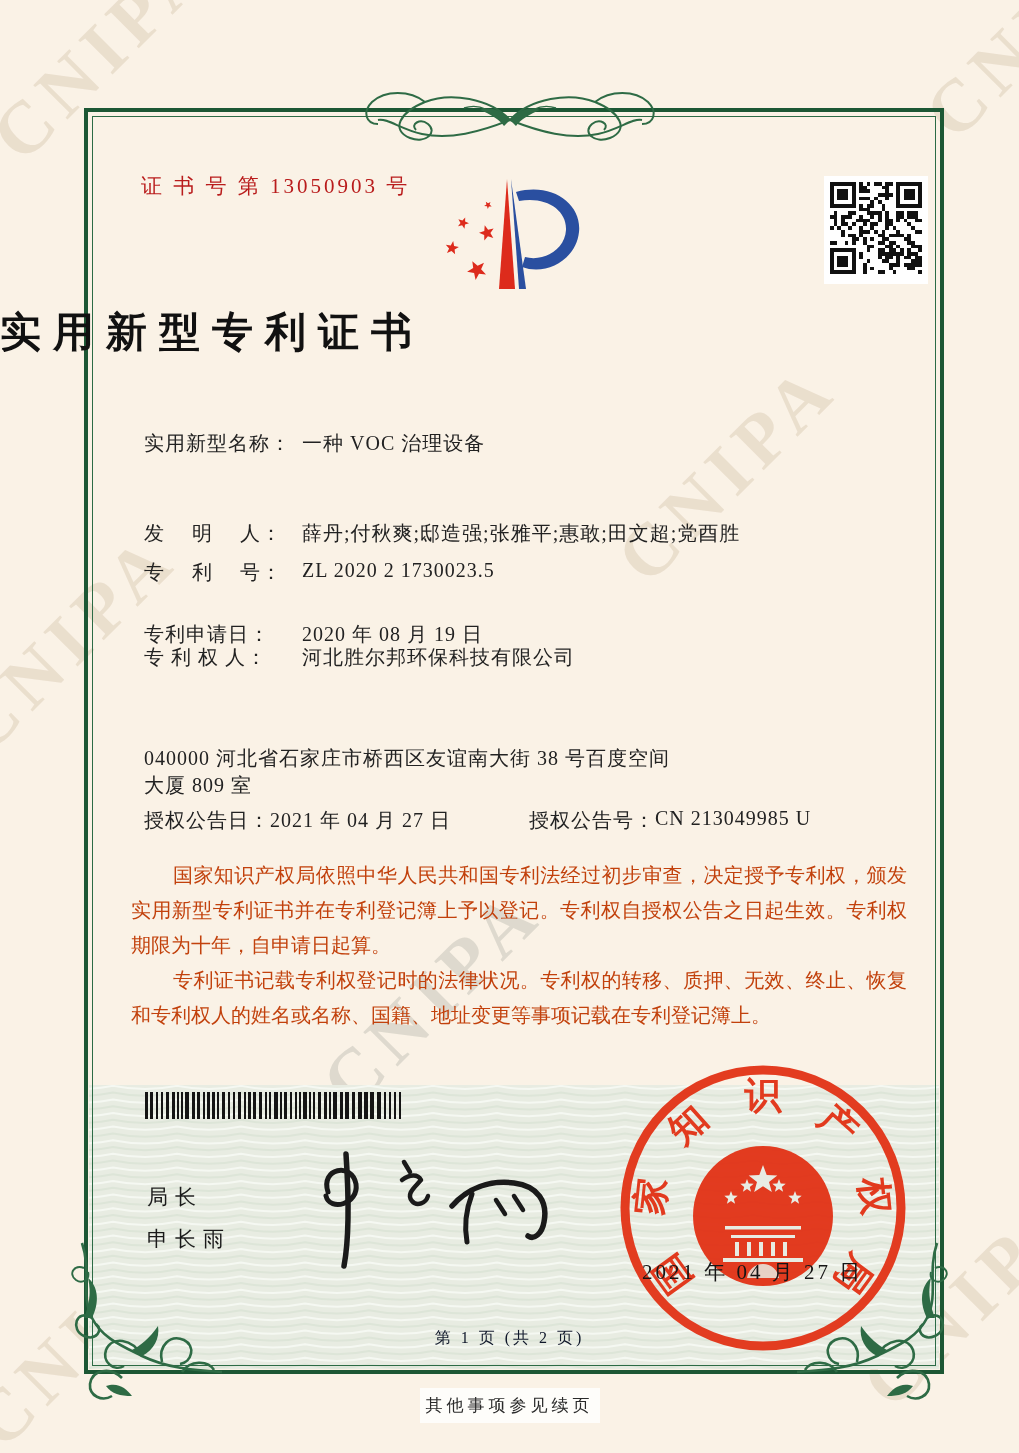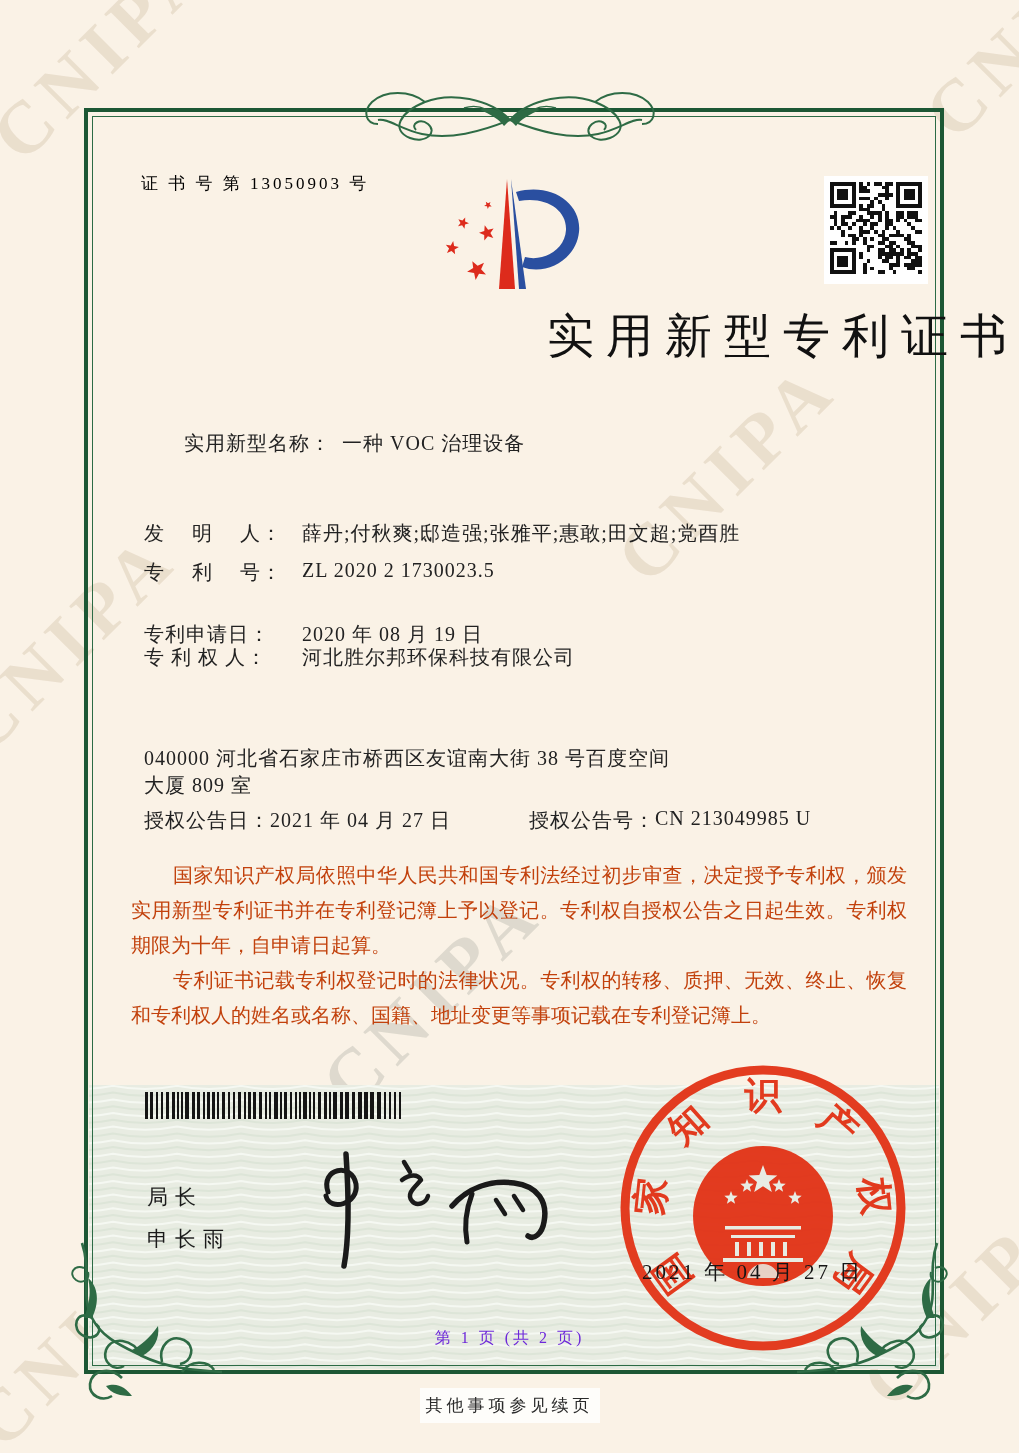--- a/index.html
+++ b/index.html
@@ -5,42 +5,42 @@
   html,body{margin:0;padding:0;background:#faf2e6;}
   .page{position:relative;width:1019px;height:1453px;background:#faf2e6;overflow:hidden;
         font-family:"Liberation Serif","DejaVu Serif",serif;color:#222;}
   .wm{position:absolute;font-weight:700;font-size:74px;letter-spacing:9px;
       color:rgba(200,178,150,0.30);transform:rotate(-45deg);white-space:nowrap;user-select:none;}
   .wm.gray{color:rgba(150,155,145,0.28);}
   .frame-outer{position:absolute;left:84px;top:108px;width:860px;height:1266px;
       border:4px solid #1c5734;box-sizing:border-box;}
   .frame-inner{position:absolute;left:4px;top:4px;right:4px;bottom:4px;border:1px solid #2c6b45;}
   .wavepanel{position:absolute;left:89px;top:1085px;width:850px;height:284px;}
-  .certno{position:absolute;left:141px;top:172px;font-size:17px;letter-spacing:3px;color:#000000;}
-  .title{position:absolute;left:0;top:305px;width:100%;text-align:right;
-         font-size:47px;font-weight:400;letter-spacing:12px;color:#111;}
+  .certno{position:absolute;left:141px;top:172px;font-size:21px;letter-spacing:3px;color:#b91c1c;}
+  .title{position:absolute;left:0;top:305px;width:100%;text-align:left;
+         font-size:41px;font-weight:700;letter-spacing:12px;color:#111;}
   .logo{position:absolute;left:440px;top:170px;}
   .qrbox{position:absolute;left:824px;top:176px;background:#fff;padding:6px;}
   .row{position:absolute;left:144px;width:740px;display:flex;font-size:20px;
        letter-spacing:1px;color:#222;}
   .row .lbl{width:158px;flex:none;}
   .row .val{flex:1;}
   .grantrow{position:absolute;left:144px;width:760px;display:flex;font-size:20px;letter-spacing:1px;}
   .grantrow .pair{display:flex;}
   .grantrow .pair.second{margin-left:78px;}
   .paras{position:absolute;left:131px;top:858px;width:776px;font-size:20px;
          line-height:35px;text-align:justify;color:#c2410c;}
   .paras p{margin:0;text-indent:2.1em;}
   .barcode{position:absolute;left:145px;top:1092px;}
   .signblock{position:absolute;left:147px;top:1176px;font-size:21px;color:#1a1a1a;line-height:42px;letter-spacing:7px;}
   .signature{position:absolute;left:300px;top:1150px;}
   .seal{position:absolute;left:613px;top:1058px;}
   .seal-date{position:absolute;left:642px;top:1258px;font-size:21px;letter-spacing:3px;color:#151515;}
   .pagefoot{position:absolute;left:0;top:1328px;width:100%;text-align:center;
-            font-size:16px;letter-spacing:3px;color:#6d28d9;}
+            font-size:16px;letter-spacing:3px;color:#0f172a;}
   .contnote{position:absolute;left:0;top:1388px;width:100%;text-align:center;}
   .contnote span{display:inline-block;background:#fefdfa;padding:6px 6px;
             font-size:17px;letter-spacing:4px;color:#2a2a2a;}
   .ornament{position:absolute;}
 </style>
 </head>
 <body>
 
 <div class="page">
 
@@ -377,21 +377,21 @@
         <g>
           <rect x="0" y="18" width="7" height="7" fill="#111"></rect>
           <rect x="1" y="19" width="5" height="5" fill="#fff"></rect>
           <rect x="2" y="20" width="3" height="3" fill="#111"></rect>
         </g>
       </svg>
   </div>
 
   <div class="title">实用新型专利证书</div>
 
-  <div class="row" style="top:430px;margin-left:40px;">
+  <div class="row" style="top:430px;">
     <span class="lbl">实用新型名称：</span>
     <span class="val">一种 VOC 治理设备</span>
   </div>
   <div class="row" style="top:520px;">
     <span class="lbl">发　 明 　人：</span>
     <span class="val">薛丹;付秋爽;邸造强;张雅平;惠敢;田文超;党酉胜</span>
   </div>
   <div class="row" style="top:559px;">
     <span class="lbl">专　 利 　号：</span>
     <span class="val">ZL 2020 2 1730023.5</span>

